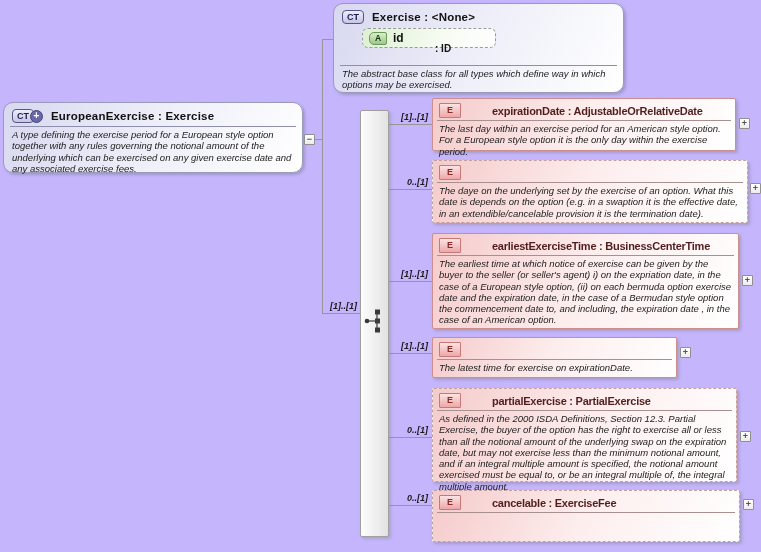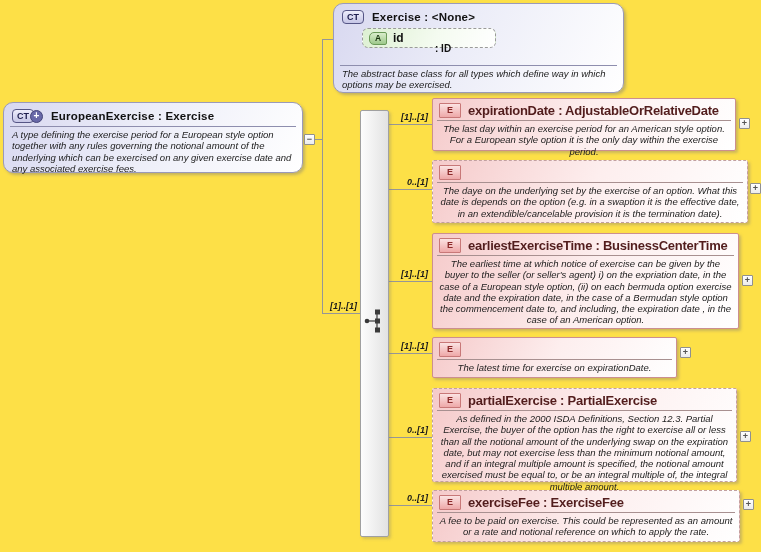--- a/index.html
+++ b/index.html
@@ -1,17 +1,17 @@
 <!DOCTYPE html>
 <html style="--c-lavender: #d8d8f0; --c-lavender-border: #9a9aba; --c-pink: #f5caca; --c-pink-border: #cc8f8f; --c-pink-border-dash: #c2a0a0; --c-green: #ddf0d2; --c-el-title: #521d1d; --c-line: #969696;"><head>
 <meta charset="utf-8">
 <style>
   html,body{margin:0;padding:0;background:#fff;}
   #canvas{
-    position:relative;width:761px;height:552px;background:#fde047;overflow:hidden;
+    position:relative;width:761px;height:552px;background:#c4b5fd;overflow:hidden;
     font-family:"Liberation Sans", sans-serif;
   }
   
   .ctbox{
     position:absolute;box-sizing:border-box;
     background:linear-gradient(115deg, var(--c-lavender,#d8d8f0) 0%, #ecedf8 45%, #ffffff 100%);
     border:1px solid var(--c-lavender-border,#9a9aba);
     border-radius:10px;
     box-shadow:2px 2px 3px rgba(110,110,130,0.40);
   }
@@ -52,33 +52,33 @@
   .elbox{
     position:absolute;box-sizing:border-box;
     background:linear-gradient(115deg, var(--c-pink,#f5caca) 0%, #fdeeee 50%, #ffffff 100%);
     border:1px solid var(--c-pink-border,#cc8f8f);
     border-radius:2px;
     box-shadow:2px 2px 3px rgba(130,120,120,0.40);
   }
   .elbox.dashed{border:1px dashed var(--c-pink-border-dash,#c2a0a0);}
   .el-head{display:flex;align-items:center;gap:7px;padding:4px 6px 2px 6px;}
   .el-title{
-    font-size:13px;font-weight:bold;color:var(--c-el-title,#521d1d);
-    letter-spacing:-0.25px;white-space:nowrap;
+    font-size:11px;font-weight:bold;color:var(--c-el-title,#521d1d);
+    letter-spacing:-0.25px;white-space:nowrap;margin-left:24px;
   }
   .e-badge{
     display:inline-block;width:20px;height:13px;line-height:13px;flex:0 0 auto;
     text-align:center;font-size:9px;font-weight:bold;color:#8b2a2a;
     background:linear-gradient(#fbe3e3,#eea8a8);
     border:1px solid #c87878;border-radius:1px;
   }
   .el-sep{border-top:1px solid #a89090;margin:0 4px;}
   .el-desc{
     padding:2px 6px 4px 6px;font-size:9.5px;line-height:11.3px;
-    font-style:italic;color:#1c1c1c;text-align:center;
+    font-style:italic;color:#1c1c1c;
   }
   
   .line{position:absolute;background:var(--c-line,#969696);}
   .seq-bar{
     position:absolute;left:360px;top:110px;width:29px;height:427px;box-sizing:border-box;
     background:linear-gradient(to right,#fdfdfd,#e2e2e2);
     border:1px solid #a0a0a0;border-radius:2px;
     box-shadow:2px 2px 3px rgba(120,120,120,0.30);
   }
   .seq-icon{position:absolute;left:362px;top:305px;}
@@ -199,20 +199,19 @@
       <span class="el-title">partialExercise : PartialExercise</span>
     </div>
     <div class="el-sep"></div>
     <div class="el-desc">As defined in the 2000 ISDA Definitions, Section 12.3. Partial Exercise, the buyer of the option has the right to exercise all or less than all the notional amount of the underlying swap on the expiration date, but may not exercise less than the minimum notional amount, and if an integral multiple amount is specified, the notional amount exercised must be equal to, or be an integral multiple of, the integral multiple amount.</div>
   </div>
   <div class="handle" style="left:740px;top:431px">+</div>
 
   <div class="elbox dashed" style="left:432px;top:490px;width:308px;height:52px">
     <div class="el-head">
       <span class="e-badge">E</span>
-      <span class="el-title">exerciseFee : ExerciseFee</span>
-    </div>
-    <div class="el-sep"></div>
-    <div class="el-desc">A fee to be paid on exercise. This could be represented as an amount or a rate and notional reference on which to apply the rate.</div>
+      <span class="el-title">cancelable : ExerciseFee</span>
+    </div>
+    <div class="el-sep"></div>
   </div>
   <div class="handle" style="left:743px;top:499px">+</div>
 
 </div>
 
 </body></html>

